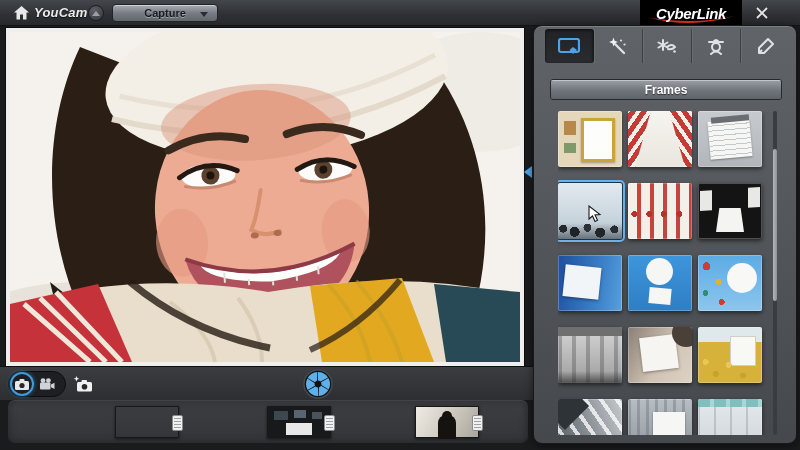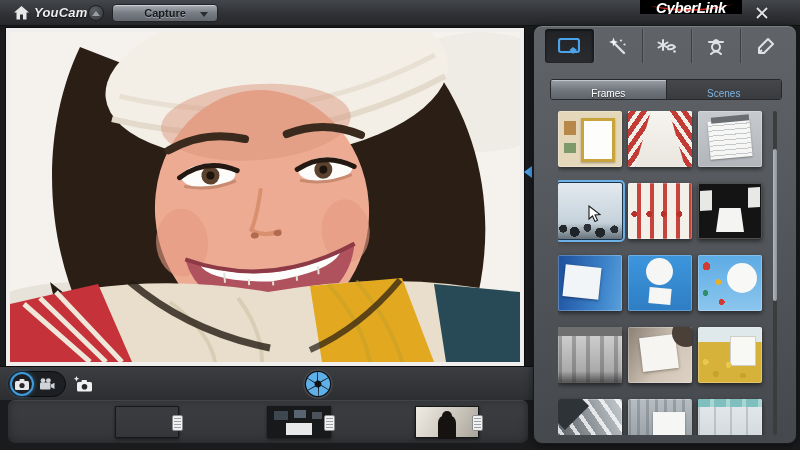--- a/index.html
+++ b/index.html
@@ -29,21 +29,21 @@
   .up-circle .chev { width:0; height:0; border:4px solid transparent; border-bottom:5px solid #9aa0a6; margin-top:-4px; }
   .mode-dropdown {
     position:absolute; left:112px; top:4px; width:106px; height:18px; border-radius:4px;
     background:linear-gradient(180deg,#a8adb4,#787d85 50%,#62676e);
     border:1px solid #222326; box-shadow:inset 0 1px 0 rgba(255,255,255,.45);
     display:flex; align-items:center; justify-content:center; cursor:default;
   }
   .mode-dropdown .lbl { font-size:11px; font-weight:bold; color:#17191c; text-shadow:0 1px 0 rgba(255,255,255,.35); margin-right:0; }
   .mode-dropdown .tri { position:absolute; right:9px; top:7px; width:0; height:0; border:4px solid transparent; border-top:5px solid #2a2c2f; }
   .brand-logo {
-    position:absolute; left:640px; top:0; width:102px; height:14px; background:#000;
+    position:absolute; left:640px; top:0; width:102px; height:26px; background:#000;
     display:flex; align-items:center; justify-content:center; overflow:hidden;text-align:right;
   }
   .brand-text { position:relative; color:#fff; font-size:15px; font-weight:bold; font-style:italic; letter-spacing:-.4px; z-index:2; }
   .brand-swoosh { position:absolute; left:8px; bottom:1px; width:88px; height:10px; z-index:1; }
   .close-btn { position:absolute; left:754px; top:5px; width:16px; height:16px; display:flex; align-items:center; justify-content:center; }
 
   
   .preview {
     position:absolute; left:6px; top:28px; width:518px; height:338px;
     background:#f5f2ee; border:4px solid #f0efed; box-shadow:0 0 0 1px #0c0d0e;
@@ -105,21 +105,21 @@
     width:49px; height:34px; display:flex; align-items:center; justify-content:center;
     border-right:1px solid rgba(0,0,0,.35); box-shadow:inset 1px 0 0 rgba(255,255,255,.07);
   }
   .tab-cell:last-child { border-right:none; }
   .tab-cell.sel { background:linear-gradient(180deg,#202225,#2a2c30); border-radius:3px; box-shadow:inset 0 1px 3px rgba(0,0,0,.7); }
 
   .segmented {
     position:absolute; left:16px; top:53px; width:232px; height:21px; display:flex;
     border:1px solid #26282b; border-radius:3px; overflow:hidden;
   }
-  .seg { flex:1; display:flex; align-items:flex-end; justify-content:center; font-size:10px; font-weight:normal; }
+  .seg { flex:1; display:flex; align-items:center; justify-content:center; font-size:12px; font-weight:bold; }
   .seg-frames { background:linear-gradient(180deg,#9ba0a7,#70757c 55%,#5f646b); color:#fff; text-shadow:0 1px 1px rgba(0,0,0,.6); box-shadow:inset 0 1px 0 rgba(255,255,255,.4); }
   .seg-scenes { background:linear-gradient(180deg,#45474b,#393b3e); color:#7db4e2; border-left:1px solid #26282b; }
 
   .frames-grid {
     position:absolute; left:24px; top:85px; width:212px; height:324px; overflow:hidden;
     display:grid; grid-template-columns:repeat(3,64px); grid-auto-rows:56px; column-gap:6px; row-gap:16px;
   }
   .tile { position:relative; width:64px; height:56px; border-radius:2px; overflow:hidden;
     box-shadow:0 2px 4px rgba(0,0,0,.55), 0 0 0 1px rgba(255,255,255,.25) inset; }
   .tile.selected { outline:2px solid #6db1e6; outline-offset:1px; box-shadow:0 0 0 1px #17344a, 0 2px 6px rgba(0,0,0,.6); }
@@ -387,23 +387,20 @@
         <path d="M11 2 L16 7 L7 16 L2 16 L2 11 Z" fill="none" stroke="#dfe2e5" stroke-width="2" stroke-linejoin="round"></path>
         <path d="M2 16 L5 13" stroke="#dfe2e5" stroke-width="2"></path>
       </svg>
     </div>
   </div>
 
   <div class="segmented">
     <div class="seg seg-frames">
       <span>Frames</span>
     </div>
-    <div class="seg seg-scenes">
-      <span>Scenes</span>
-    </div>
   </div>
 
   <div class="frames-grid">
       <div class="tile tile-gallery" title="art-gallery-frame"></div>
       <div class="tile tile-clown-box" title="clown-box-frame"></div>
       <div class="tile tile-newspaper" title="newspaper-frame"></div>
       <div class="tile tile-press-mics selected" title="press-microphones-frame">
         <svg viewBox="0 0 14 18" class="cursor-arrow">
           <path d="M1 1 L1 14 L4.5 11 L7 16.5 L9.5 15.3 L7 10 L12 9.5 Z" fill="#fff" stroke="#1a1a1a" stroke-width="1.1"></path>
         </svg>

